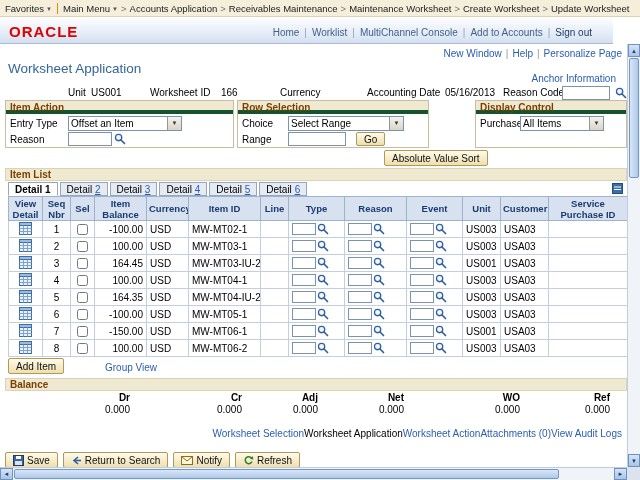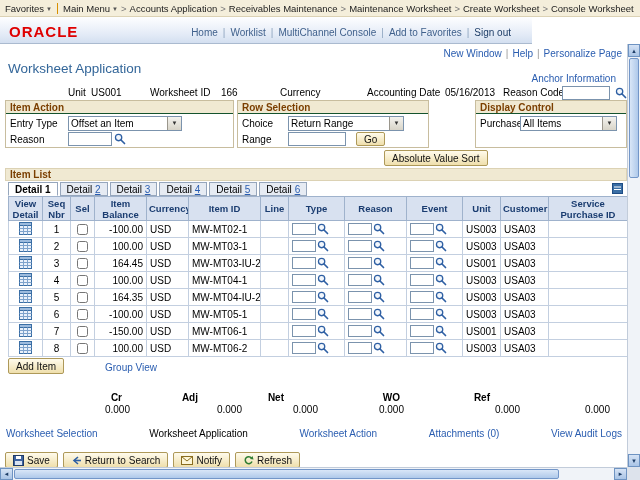--- a/index.html
+++ b/index.html
@@ -5,38 +5,38 @@
 *{margin:0;padding:0;box-sizing:border-box}
 html,body{background:#9a9a9a}
 .screen{position:relative;width:640px;height:480px;margin:0 auto;background:#fff;overflow:hidden;font-family:"Liberation Sans",sans-serif;font-size:10px;color:#000}
 
 .crumbbar{position:absolute;top:0;left:0;width:640px;height:17px;background:#F4EEDB;border-bottom:1px solid #DCD2B4;display:flex;align-items:center;padding:0 4px;white-space:nowrap;color:#222;font-size:9.5px;overflow:hidden}
 .crumb{margin:0 1px;cursor:pointer}
 .caret{display:inline-block;font-size:6px;color:#555;margin-left:2px;vertical-align:1px}
 .vsep{width:1px;height:11px;background:#D89000;margin:0 4px}
 .crumb-sep{color:#777;margin:0 2px}
 
-.oraclebar{position:absolute;top:17px;left:0;width:532px;height:27px;background:linear-gradient(#FEFEFF 0%,#E2EAF6 70%,#D3DFF0 100%);border-bottom:1px solid #AABACF}
+.oraclebar{position:absolute;top:17px;left:0;width:613px;height:27px;background:linear-gradient(#FEFEFF 0%,#E2EAF6 70%,#D3DFF0 100%);border-bottom:1px solid #AABACF}
 .oracle-logo{position:absolute;left:9px;top:6px;font-size:15px;font-weight:bold;color:#DF0000;letter-spacing:1px}
 .hdr-links{position:absolute;right:16px;bottom:5px;display:flex;align-items:center;color:#40618C}
 .hdr-links .hlink{margin:0 5px;cursor:pointer}
 .hdr-links .pipe{color:#8FA5C0}
 .hdr-links .signout{font-weight:normal;color:#1E3E68}
 
 .pagebar{position:absolute;top:48px;left:0;width:622px;display:flex;justify-content:flex-end;align-items:center}
 .pagebar .plink{color:#2A5DB0;margin-left:4px;cursor:pointer}
 .pagebar .pipe{color:#999;margin-left:4px}
 .page-title{position:absolute;top:61px;left:8px;font-size:13.5px;color:#336699}
 .anchor-link{position:absolute;top:73px;right:24px;color:#2A5DB0;cursor:pointer}
 
 .keysrow{position:absolute;top:86px;left:0;width:640px;height:16px}
 .keysrow>span{position:absolute;top:1px}
 
 .gbox{position:absolute;top:100px;height:48px;border:1px solid #C8BD9E;background:#fff}
-.gbox-title{height:13px;background:#F0E9D2;border-bottom:1px solid #14532d;color:#7B3F00;font-weight:bold;padding:1px 4px;line-height:11px}
+.gbox-title{height:13px;background:#F0E9D2;border-bottom:4px solid #14532d;color:#7B3F00;font-weight:bold;padding:1px 4px;line-height:11px}
 .gbox-body{padding:1px 4px}
 .frow{height:16px;display:flex;align-items:center}
 .flabel{text-align:left;padding-right:4px;flex:none}
 .pselect{display:inline-flex;align-items:center;height:15px;border:1px solid #7B93AD;background:#fff;flex:none;cursor:pointer}
 .sel-text{flex:1;padding:0 2px;overflow:hidden;white-space:nowrap}
 .dd-btn{width:14px;height:13px;background:linear-gradient(#F4F3EF,#D8D4C8);border-left:1px solid #9A968C;font-size:6px;color:#333;display:flex;align-items:center;justify-content:center}
 .pinput{height:14px;border:1px solid #7B93AD;background:#fff;font-family:inherit;font-size:10px;padding:0 2px}
 .magwrap{display:inline-block;width:13px;height:13px;margin-left:2px;cursor:pointer;vertical-align:middle}
 .ps-btn{display:inline-flex;align-items:center;gap:3px;height:16px;padding:0 7px;background:linear-gradient(#FFFBEC,#EFDFAC);border:1px solid #AE9959;border-radius:2px;font-family:inherit;font-size:10px;color:#111;cursor:pointer}
 
@@ -57,21 +57,21 @@
 .pinput.tiny{width:24px;height:12px;padding:0 1px;vertical-align:middle}
 .grid .magwrap{width:12px;height:12px;margin-left:1px}
 .vd{display:inline-block;width:13px;height:13px;cursor:pointer}
 
 .groupview{position:absolute;top:362px;left:105px;color:#2A5DB0;cursor:pointer}
 .balrow{position:absolute;left:10px;width:612px;display:flex}
 .bal-labels{top:392px}
 .bal-labels .balcol{font-weight:bold}
 .bal-values{top:404px}
 .balcol{display:inline-block;text-align:right}
-.footer-links{position:absolute;top:428px;left:6px;width:616px;display:flex;justify-content:space-between}
+.footer-links{position:absolute;top:428px;left:6px;width:616px;display:flex;justify-content:flex-end}
 .flink{color:#2A5DB0;cursor:pointer}
 .flink.current{color:#000;cursor:default}
 .toolbar{position:absolute;top:452px;left:5px;display:flex;gap:5px}
 .tbicon{display:inline-flex;align-items:center}
 
 .vscroll{position:absolute;top:44px;right:0;width:13px;height:423px;background:#F0F3F8;border-left:1px solid #C2CCDA;z-index:20}
 .sbtn{position:absolute;display:flex;align-items:center;justify-content:center;background:linear-gradient(#D6E3F5,#A9C4E6);border:1px solid #6E93C2;color:#1E3E68;font-size:6px;cursor:pointer}
 .vscroll .up{top:0;left:0;width:12px;height:13px}
 .vscroll .down{bottom:0;left:0;width:12px;height:13px}
 .vthumb{position:absolute;top:14px;left:1px;width:10px;height:120px;background:linear-gradient(90deg,#D9E6F7,#AFC9EA);border:1px solid #7396C8;border-radius:2px;cursor:pointer}
@@ -93,34 +93,34 @@
     <span id="crumbItems" style="display:flex;align-items:center">
         <span class="crumb-sep">&gt;</span>
         <span class="crumb">Accounts Application</span>
         <span class="crumb-sep">&gt;</span>
         <span class="crumb">Receivables Maintenance</span>
         <span class="crumb-sep">&gt;</span>
         <span class="crumb">Maintenance Worksheet</span>
         <span class="crumb-sep">&gt;</span>
         <span class="crumb">Create Worksheet</span>
         <span class="crumb-sep">&gt;</span>
-        <span class="crumb">Console Worksheet</span>
+        <span class="crumb">Update Worksheet</span>
       </span>
   </div>
 
   <div class="oraclebar">
     <div class="oracle-logo">ORACLE</div>
     <div class="hdr-links" id="hdrLinks">
         <span class="hlink">Home</span>
         <span class="pipe">|</span>
         <span class="hlink">Worklist</span>
         <span class="pipe">|</span>
         <span class="hlink">MultiChannel Console</span>
         <span class="pipe">|</span>
-        <span class="hlink">Add to Favorites</span>
+        <span class="hlink">Add to Accounts</span>
         <span class="pipe">|</span>
         <span class="hlink signout">Sign out</span>
       </div>
   </div>
 
   <div class="pagebar" id="pageBar">
       <span class="plink">New Window</span>
       <span class="pipe">|</span>
       <span class="plink">Help</span>
       <span class="pipe">|</span>
@@ -165,38 +165,38 @@
       </div>
     </div>
   </div>
 
   <div class="gbox" style="left:237px;width:192px">
     <div class="gbox-title">Row Selection</div>
     <div class="gbox-body">
       <div class="frow">
         <span class="flabel" style="width:46px">Choice</span>
         <span class="pselect" style="width:116px">
-            <span class="sel-text">Return Range</span>
+            <span class="sel-text">Select Range</span>
             <span class="dd-btn">▼</span>
           </span>
       </div>
       <div class="frow">
         <span class="flabel" style="width:46px">Range</span>
         <input class="pinput" style="width: 58px;">
         <button class="ps-btn" style="margin-left:10px;height:14px">Go</button>
       </div>
     </div>
   </div>
 
   <div class="gbox" style="left:475px;width:152px">
     <div class="gbox-title">Display Control</div>
     <div class="gbox-body">
       <div class="frow">
         <span class="flabel" style="width:40px">Purchase</span>
-        <span class="pselect" style="width:97px">
+        <span class="pselect" style="width:84px">
             <span class="sel-text">All Items</span>
             <span class="dd-btn">▼</span>
           </span>
       </div>
     </div>
   </div>
 
   <button class="ps-btn" style="position:absolute;left:384px;top:150px">Absolute Value Sort</button>
 
   <div class="section-bar" style="top:168px">Item List</div>
@@ -496,21 +496,23 @@
           <td>US003</td>
           <td>USA03</td>
           <td></td>
         </tr>
       </tbody>
   </table>
 
   <button class="ps-btn" style="position:absolute;left:8px;top:358px">Add Item</button>
   <span class="groupview">Group View</span>
 
+  <div class="section-bar" style="top:378px">Balance</div>
   <div class="balrow bal-labels" id="balLabels">
+      <span class="balcol" style="width: 120px;">Dr</span>
       <span class="balcol" style="width: 112px;">Cr</span>
       <span class="balcol" style="width: 76px;">Adj</span>
       <span class="balcol" style="width: 86px;">Net</span>
       <span class="balcol" style="width: 116px;">WO</span>
       <span class="balcol" style="width: 90px;">Ref</span>
     </div>
   <div class="balrow bal-values" id="balValues">
       <span class="balcol" style="width: 120px;">0.000</span>
       <span class="balcol" style="width: 112px;">0.000</span>
       <span class="balcol" style="width: 76px;">0.000</span>

